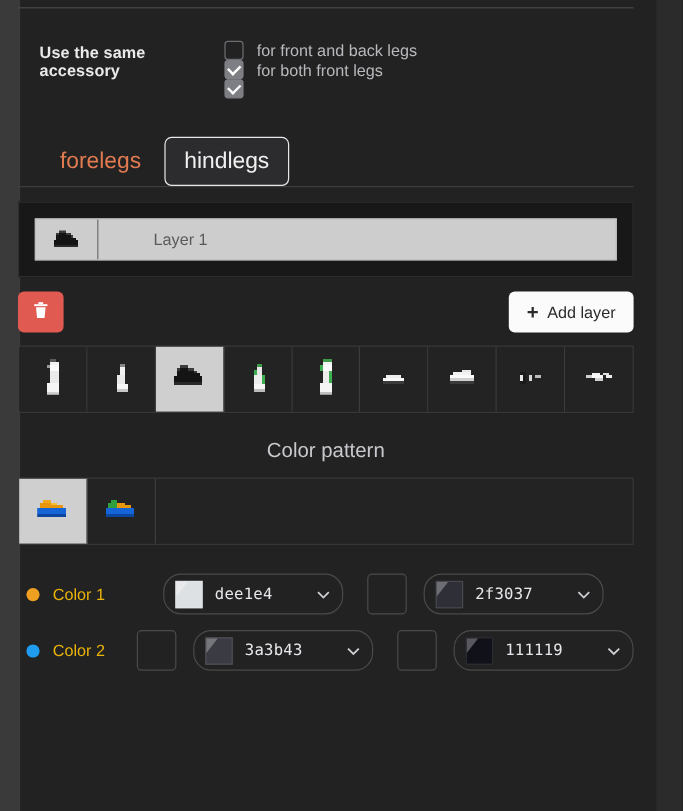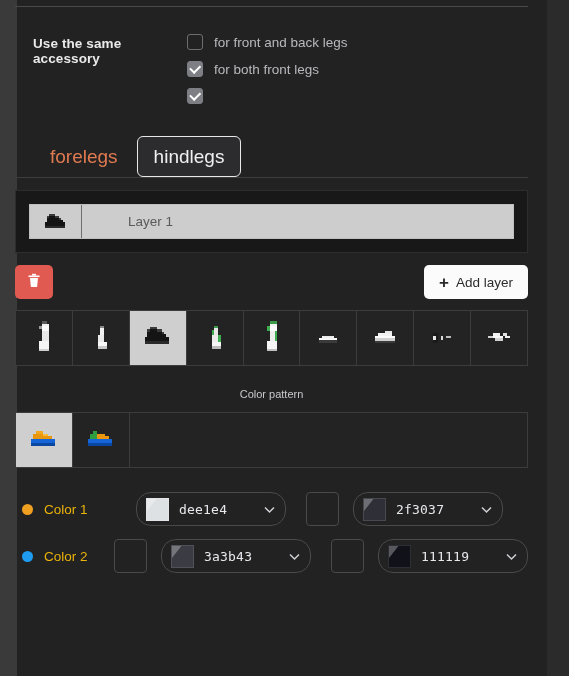--- a/index.html
+++ b/index.html
@@ -29,21 +29,21 @@
   .inner { position: absolute; left: 15px; top: 0; width: 513px; }
 
   .divider { height: 1px; background: #4a4a4a; margin-top: 6px; }
 
   
   .accessory-row { display: flex; padding-top: 18px; }
   .accessory-label {
     color: #eaeaea; font-size: 13.5px; font-weight: bold;
     width: 172px; padding-left: 18px; padding-top: 11px; letter-spacing: .1px;
   }
-  .checks { display: flex; flex-direction: column; gap: 11px; padding-top: 9px; }
+  .checks { display: flex; flex-direction: column; padding-top: 9px; }
   .check-line { display: flex; align-items: center; gap: 11px; }
   .cbox {
     width: 16px; height: 16px; border-radius: 3px; flex: none;
     display: flex; align-items: center; justify-content: center;
   }
   .cbox.off { border: 1.5px solid #6e6e72; background: transparent; }
   .cbox.on  { background: #7e7f84; border: 1.5px solid #7e7f84; }
   .cbox.on::after {
     content: ""; display: block; width: 8px; height: 4.5px;
     border-left: 2px solid #fff; border-bottom: 2px solid #fff;
@@ -100,21 +100,21 @@
   }
   .sprite-cell {
     flex: 1; border-right: 1px solid #3c3c3c; display: flex;
     align-items: center; justify-content: center; background: #232324;
   }
   .sprite-cell:last-child { border-right: none; }
   .sprite-cell.selected { background: #cfcfcf; }
 
   
   .cp-title {
-    text-align: center; color: #c9c9cd; font-size: 11px; margin-top: 22px;
+    text-align: center; color: #c9c9cd; font-size: 17px; margin-top: 22px;
   }
   .cp-bar { display: flex; margin-top: 12px; border: 1px solid #3c3c3c; height: 56px; }
   .cp-cell {
     width: 57px; border-right: 1px solid #3c3c3c; display: flex;
     align-items: center; justify-content: center; background: #232324;
   }
   .cp-cell.selected { background: #cfcfcf; }
   .cp-rest { flex: 1; background: #232324; }
 
   

